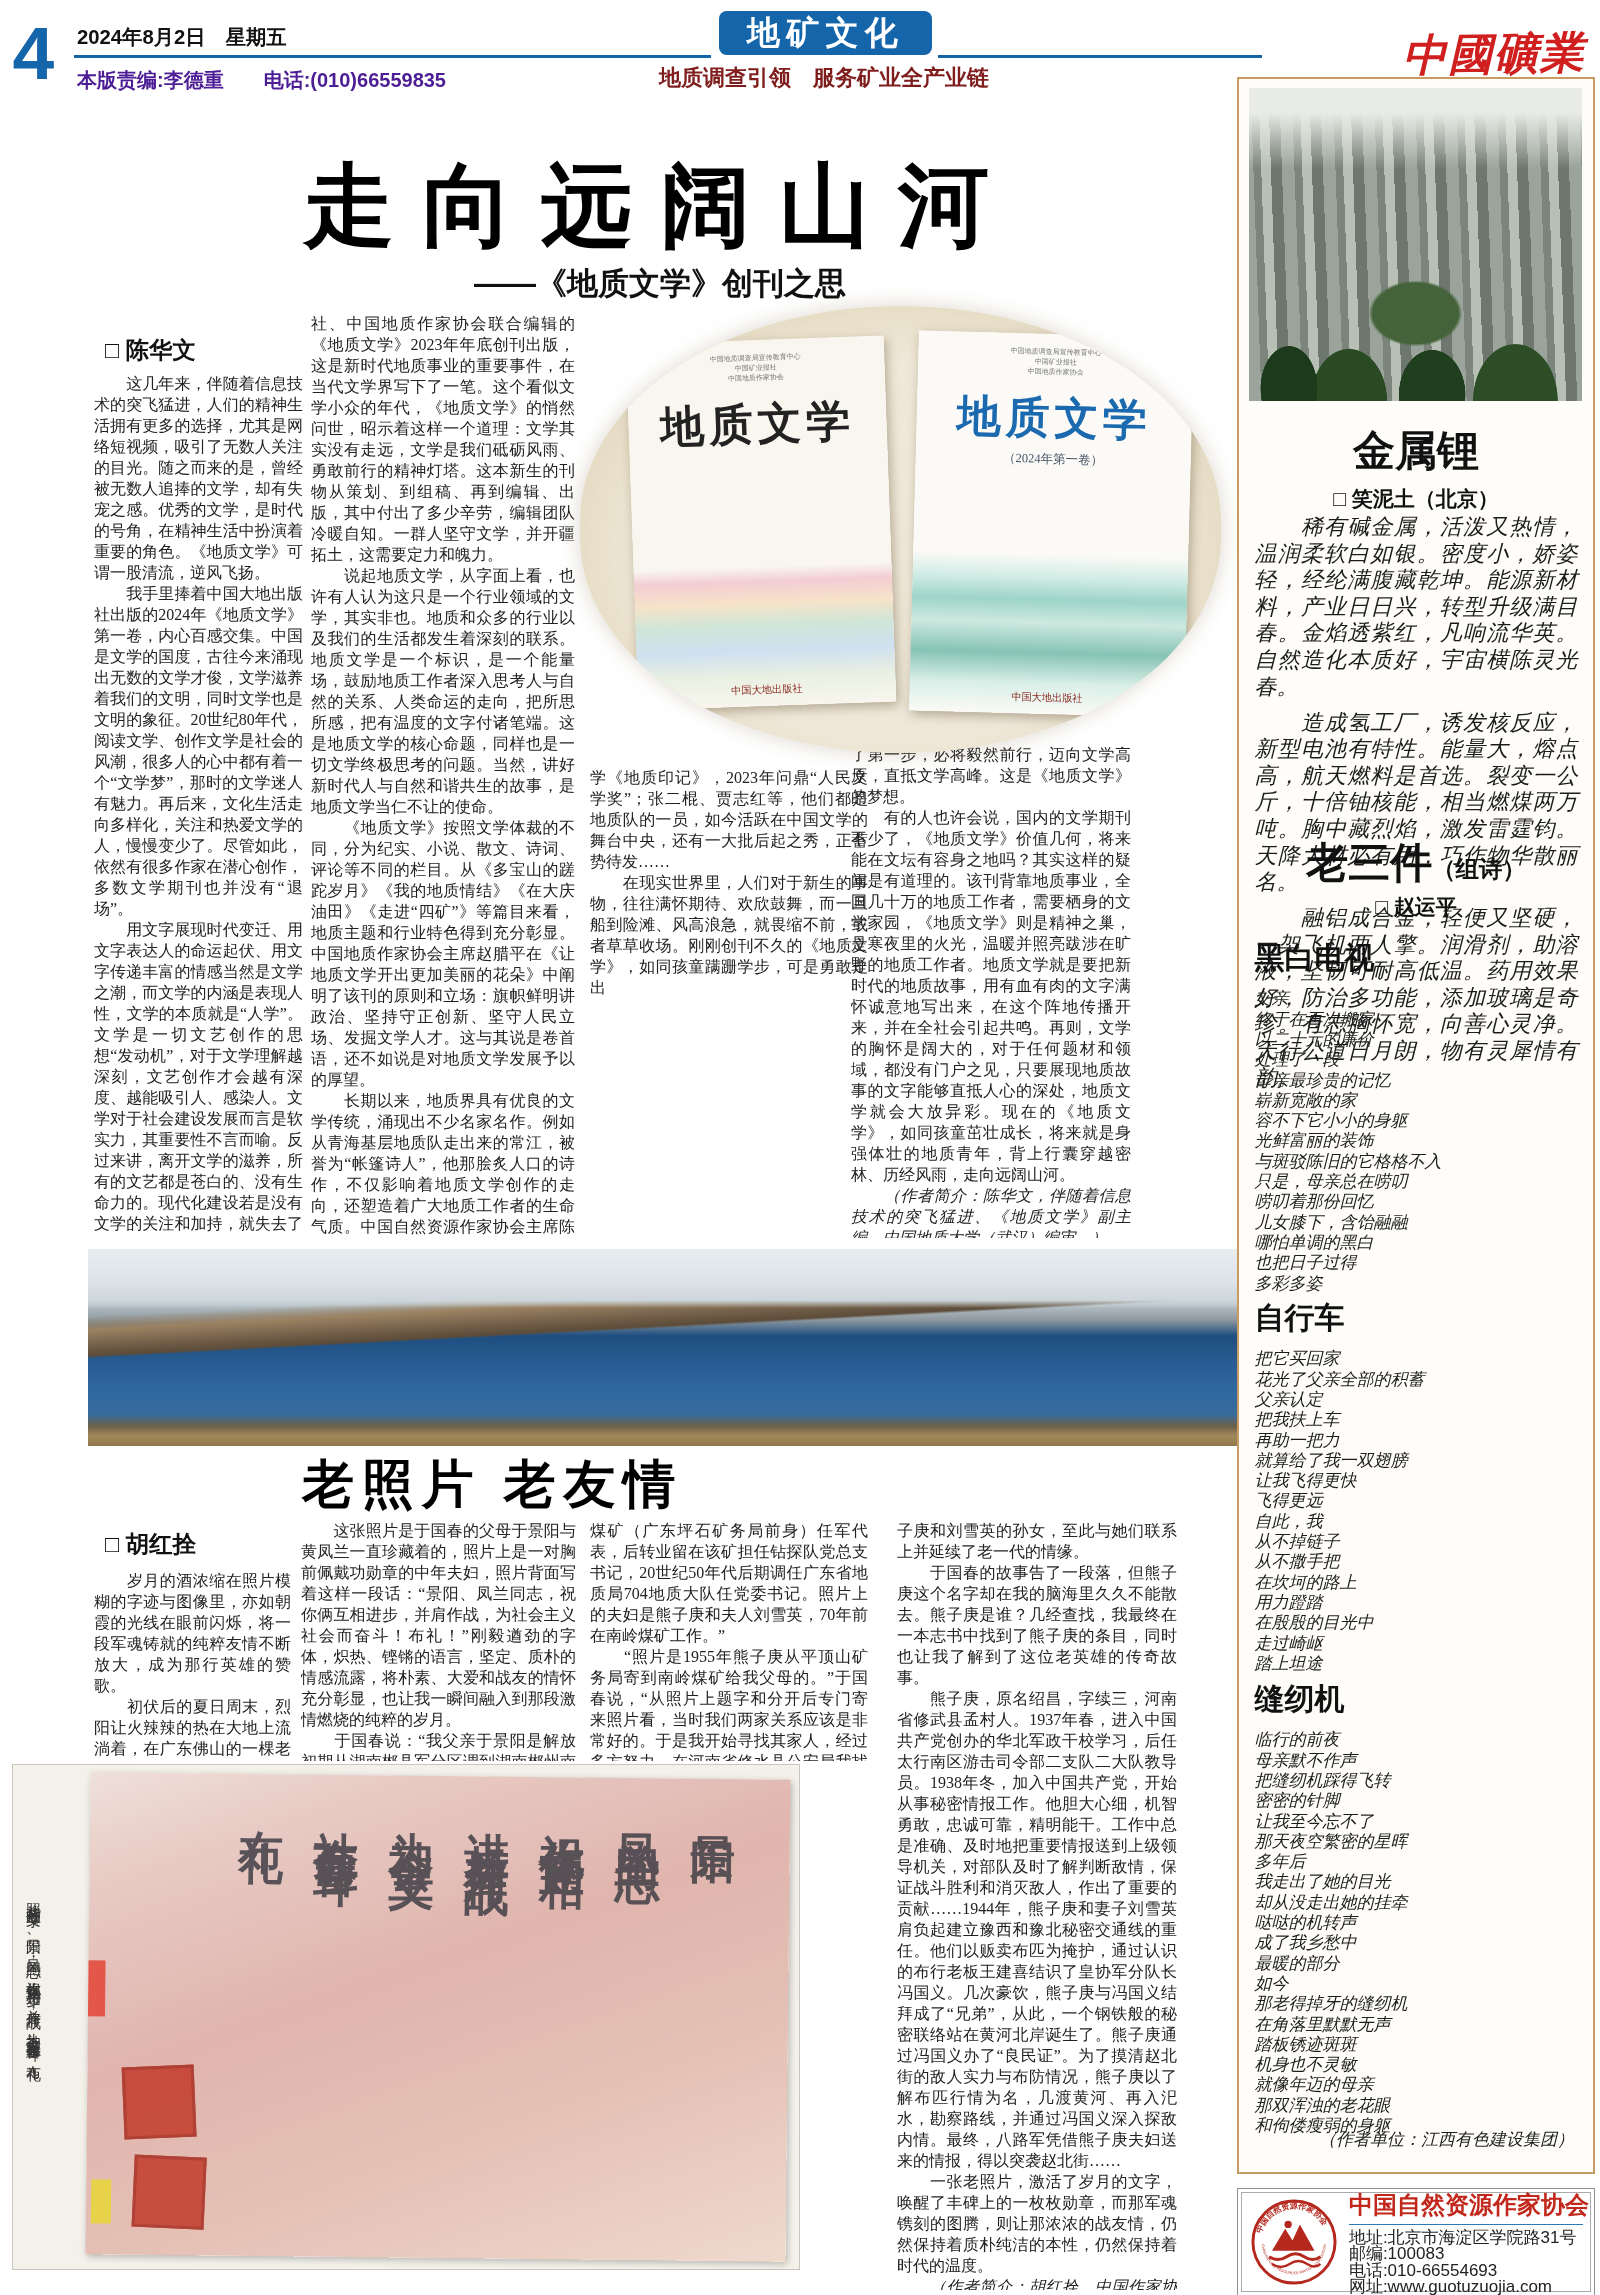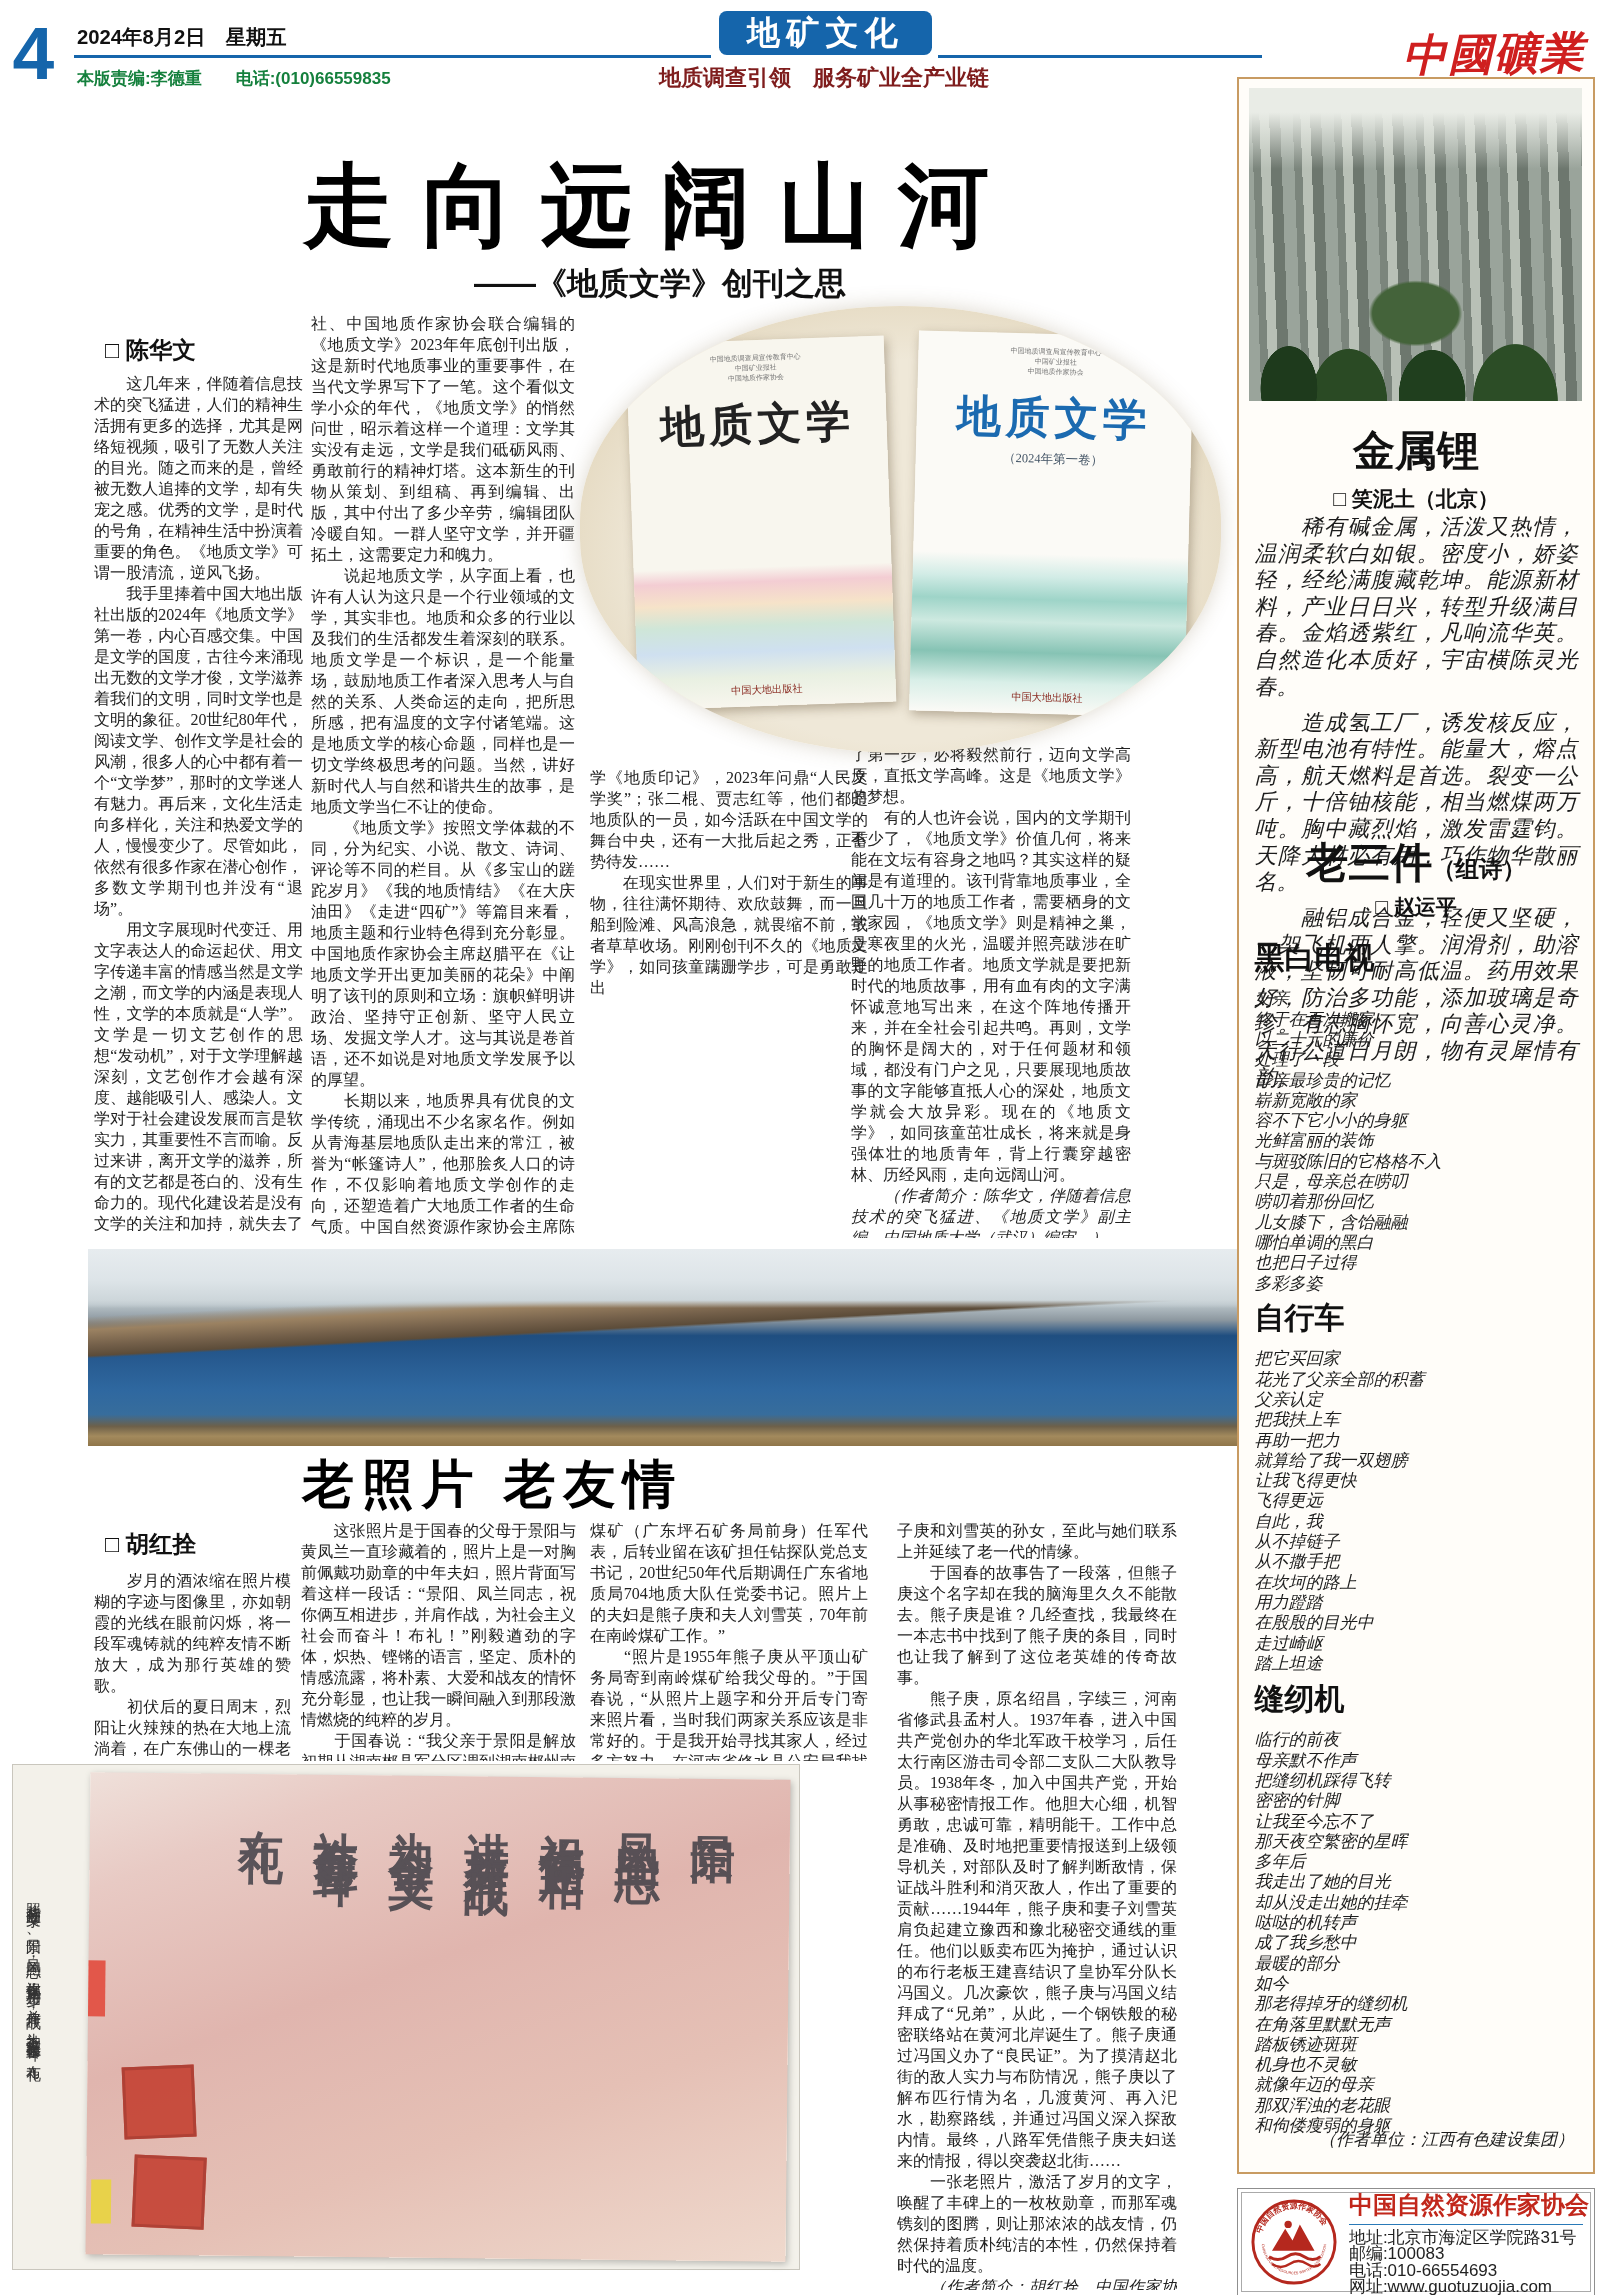--- a/index.html
+++ b/index.html
@@ -8,21 +8,21 @@
          font-family:"Liberation Serif","DejaVu Serif",serif; color:#1c1c1c; }
   .abs { position:absolute; }
 
   
   .pagenum { left:12.5px; top:15.6px; font-family:"Liberation Sans",sans-serif;
              font-weight:bold; font-size:75px; color:#1565ab; line-height:1; }
   .dateline { left:77px; top:23.4px; font-family:"Liberation Sans",sans-serif;
               font-weight:bold; font-size:20.3px; color:#111; }
   .hrule { height:3.1px; background:#1565ab; top:55px; }
   .editorline { left:77px; top:67px; font-family:"Liberation Sans",sans-serif;
-                font-weight:bold; font-size:17px; color:#15803d; }
+                font-weight:bold; font-size:20px; color:#4c1d95; }
   .section-badge { left:719px; top:11px; width:213px; height:44px; background:#1565ab;
                    border-radius:7.8px; color:#fff; font-family:"Liberation Sans",sans-serif;
                    font-weight:bold; font-size:33px; display:flex; align-items:center;
                    justify-content:center; letter-spacing:6.3px; }
   .tagline { left:648px; top:63px; width:352px; text-align:center; color:#7f1d1d;
              font-family:"Liberation Sans",sans-serif; font-weight:bold; font-size:22px; }
   .masthead { left:1403px; top:30px; width:195px; color:#cf1f1f; font-size:44px;
               font-weight:bold; font-style:italic; letter-spacing:1.6px; line-height:1.1;
               font-family:"DejaVu Serif",serif; transform:rotate(-1deg); }
 

